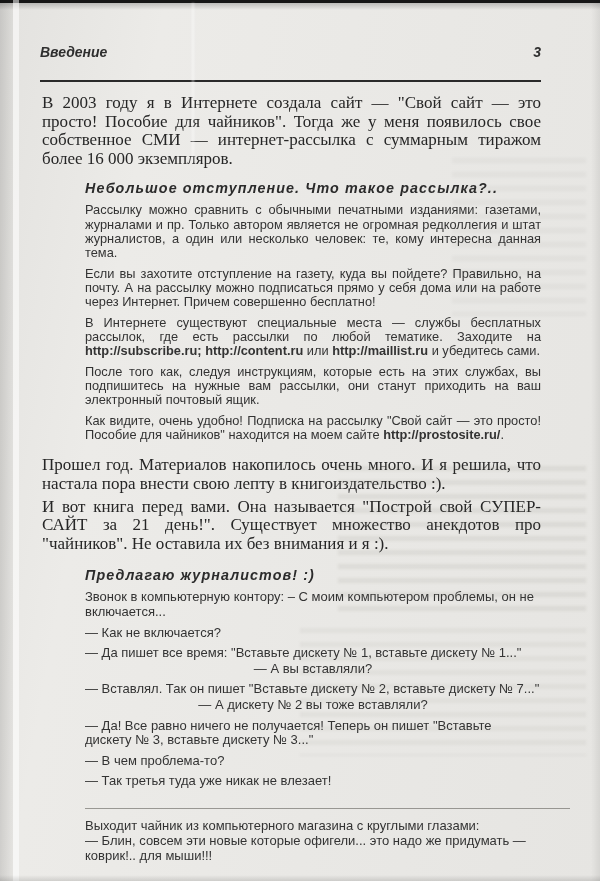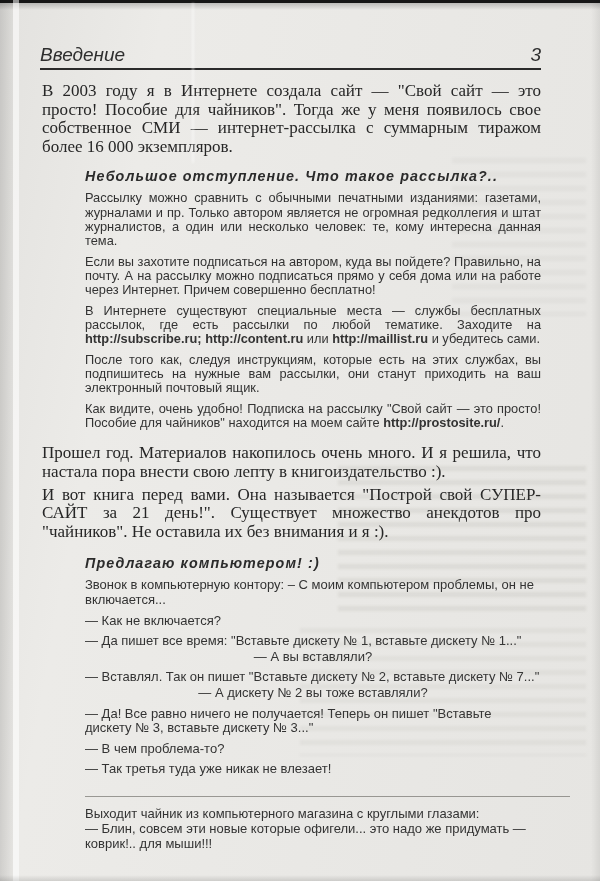--- a/index.html
+++ b/index.html
@@ -30,24 +30,24 @@
   .ghost{position:absolute;filter:blur(1.7px);pointer-events:none;
     background:repeating-linear-gradient(180deg, rgba(112,110,102,.14) 0px, rgba(112,110,102,.14) 5px, rgba(0,0,0,0) 5px, rgba(0,0,0,0) 14px);}
   .ghost-1{left:338px;top:466px;width:248px;height:152px;opacity:.75;}
   .ghost-2{left:300px;top:628px;width:286px;height:128px;opacity:.5;}
   .ghost-3{left:452px;top:158px;width:134px;height:158px;opacity:.4;}
 
   
   .running-head{
     display:flex;justify-content:space-between;align-items:flex-end;
     margin:44px 59px 0 40px;
-    padding-bottom:2px;
+    padding-bottom:20px;
     border-bottom:2px solid #2a2a2a;
     font-family:"Liberation Sans", sans-serif;
-    font-style:italic;font-size:19px;color:#2e2e2e;
+    font-style:italic;font-size:14px;color:#2e2e2e;font-weight:bold;
   }
   .body-par{
     margin:12px 59px 0 42px;
     font-size:17px;line-height:18.6px;
     text-align:justify;
   }
   .body-par.snug{margin-top:4px;}
   .aside{
     margin:12px 59px 0 85px;
     font-family:"Liberation Sans", sans-serif;
@@ -106,31 +106,31 @@
   <div class="running-head">
     <span>Введение</span>
     <span>3</span>
   </div>
 
   <p class="body-par">В 2003 году я в Интернете создала сайт — "Свой сайт — это просто! Пособие для чайников". Тогда же у меня появилось свое собственное СМИ — интернет-рассылка с суммарным тиражом более 16 000 экземпляров.</p>
 
   <div class="aside">
     <div class="aside-heading">Небольшое отступление. Что такое рассылка?..</div>
     <p class="first">Рассылку можно сравнить с обычными печатными изданиями: газетами, журналами и пр. Только автором является не огромная редколлегия и штат журналистов, а один или несколько человек: те, кому интересна данная тема.</p>
-    <p>Если вы захотите подписаться на автором, куда вы пойдете? Правильно, на почту. А на рассылку можно подписаться прямо у себя дома или на работе через Интернет. Причем совершенно бесплатно!</p>
+    <p>Если вы захотите отступление на газету, куда вы пойдете? Правильно, на почту. А на рассылку можно подписаться прямо у себя дома или на работе через Интернет. Причем совершенно бесплатно!</p>
     <p><span>В Интернете существуют специальные места — службы бесплатных рассылок, где есть рассылки по любой тематике. Заходите на </span><span class="b">http://subscribe.ru; http://content.ru</span><span> или </span><span class="b">http://maillist.ru</span><span> и убедитесь сами.</span></p>
     <p>После того как, следуя инструкциям, которые есть на этих службах, вы подпишитесь на нужные вам рассылки, они станут приходить на ваш электронный почтовый ящик.</p>
     <p><span>Как видите, очень удобно! Подписка на рассылку "Свой сайт — это просто! Пособие для чайников" находится на моем сайте </span><span class="b">http://prostosite.ru/</span><span>.</span></p>
   </div>
 
   <p class="body-par" style="margin-top:14px">Прошел год. Материалов накопилось очень много. И я решила, что настала пора внести свою лепту в книгоиздательство :).</p>
   <p class="body-par snug">И вот книга перед вами. Она называется "Построй свой СУПЕР-САЙТ за 21 день!". Существует множество анекдотов про "чайников". Не оставила их без внимания и я :).</p>
 
   <div class="aside jokes">
-    <div class="aside-heading">Предлагаю компьютером! :)</div>
+    <div class="aside-heading">Предлагаю журналистов! :)</div>
     <p class="first">Звонок в компьютерную контору: – С моим компьютером проблемы, он не включается...</p>
     <p>— Как не включается?</p>
     <p>— Да пишет все время: "Вставьте дискету № 1, вставьте дискету № 1..."</p>
     <p class="tight">— А вы вставляли?</p>
     <p>— Вставлял. Так он пишет "Вставьте дискету № 2, вставьте дискету № 7..."</p>
     <p class="tight">— А дискету № 2 вы тоже вставляли?</p>
     <p>— Да! Все равно ничего не получается! Теперь он пишет "Вставьте дискету № 3, вставьте дискету № 3..."</p>
     <p>— В чем проблема-то?</p>
     <p>— Так третья туда уже никак не влезает!</p>
   </div>

